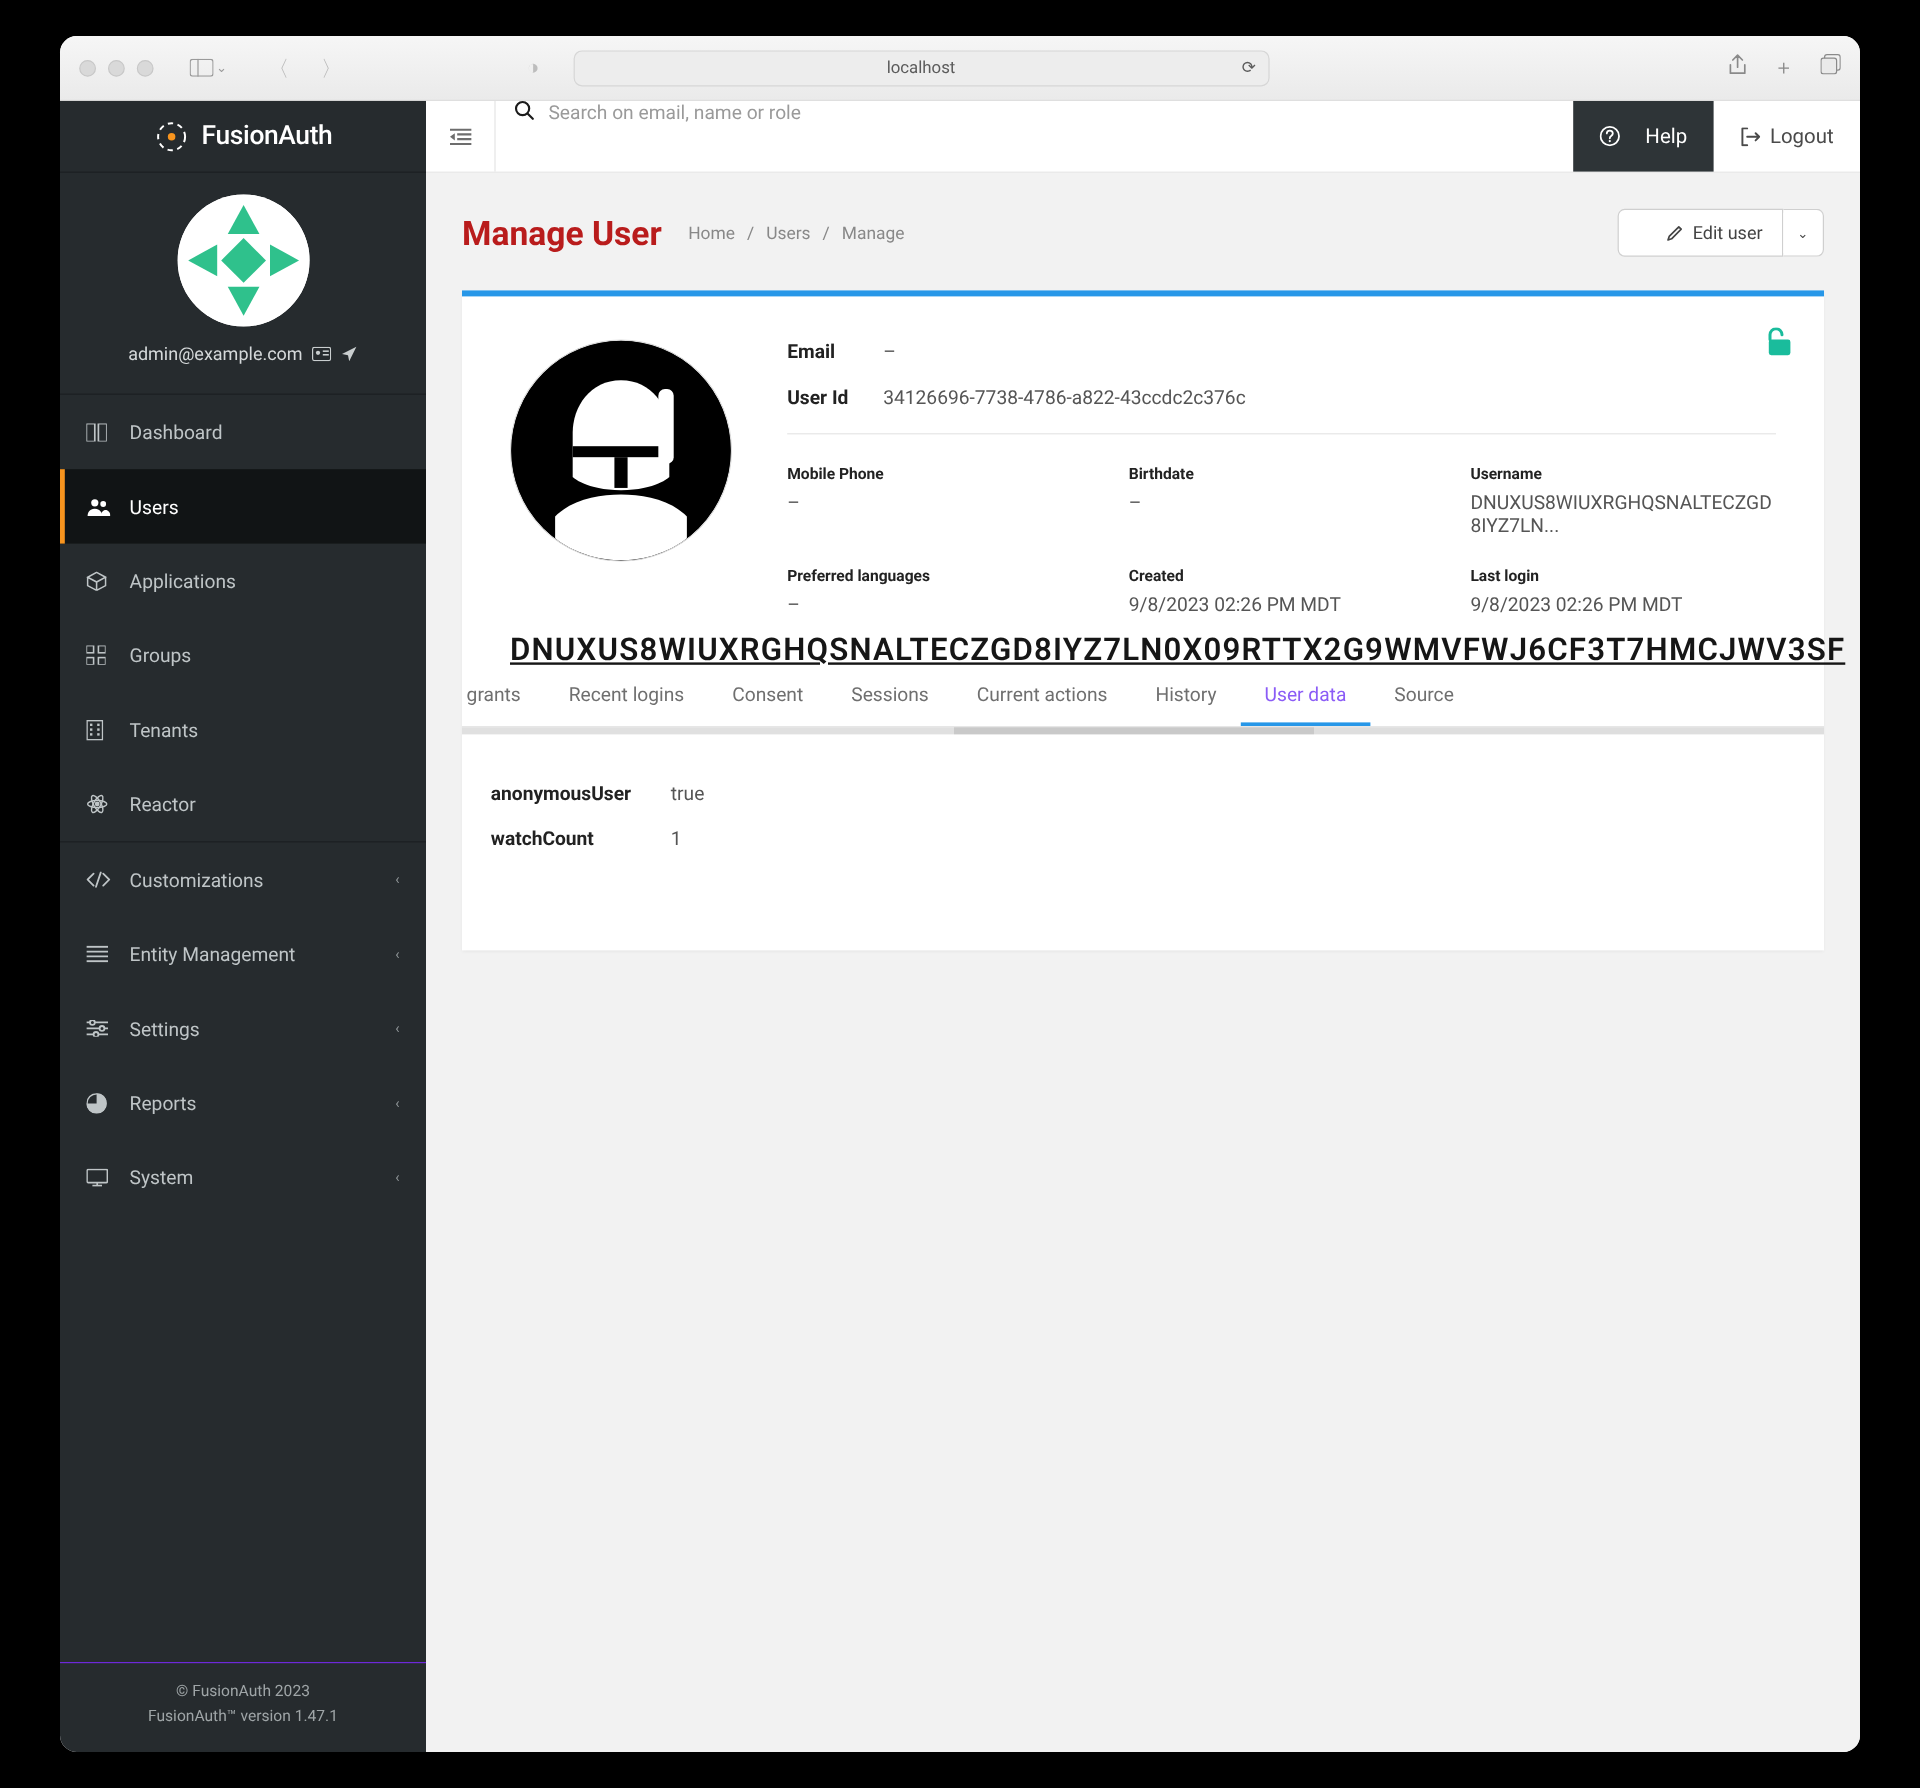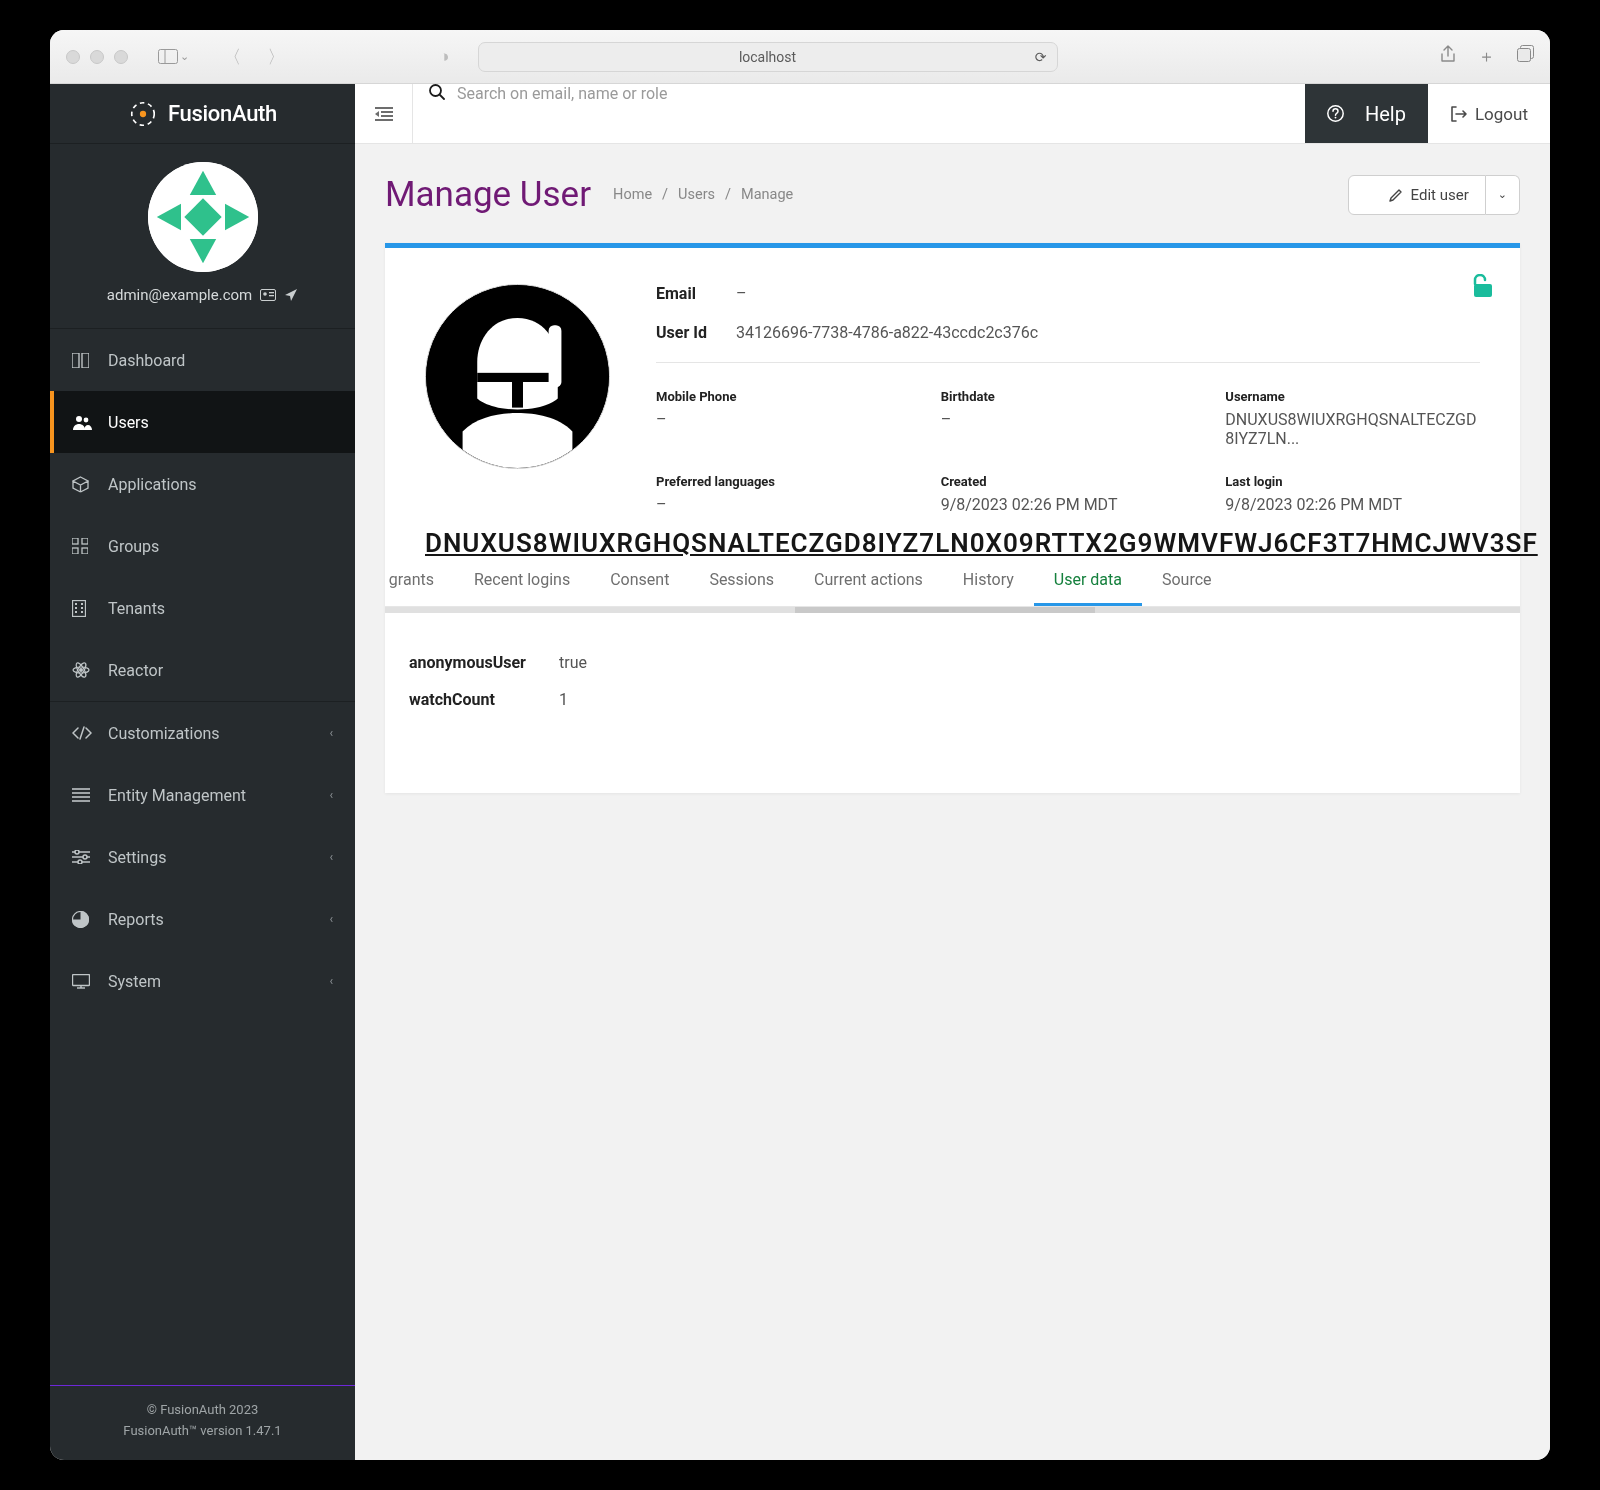--- a/index.html
+++ b/index.html
@@ -38,26 +38,26 @@
 .sidebar-footer { padding:14px 0 18px; text-align:center; font-size:13px; color:#9fa5a7; border-top:1px solid #6d28d9; }
 .sidebar-footer div { line-height:1.6; }
 
 .main { flex:1; background:#f2f2f2; display:flex; flex-direction:column; overflow:hidden; }
 .topbar { height:60px; background:#fff; border-bottom:1px solid #e5e5e5; display:flex; align-items:stretch; }
 .toggle-side { width:58px; display:flex; align-items:center; justify-content:center; color:#6d6d6d; border-right:1px solid #e5e5e5; cursor:pointer; }
 .search-wrap { flex:1; display:flex; align-items:flex-start; padding:0 16px; gap:12px; }
 .search-wrap .mag { color:#333; font-size:16px; }
 .search-input { flex:1; border:none; outline:none; font-size:16px; color:#555; }
 .search-input::placeholder { color:#9a9a9a; }
-.help-btn { background:#2e3437; color:#fff; display:flex; align-items:center; gap:21px; padding:0 22px; font-size:20px; cursor:pointer; }
+.help-btn { background:#2e3437; color:#fff; display:flex; align-items:center; gap:21px; padding:0 22px; font-size:17px; cursor:pointer; }
 .logout-btn { display:flex; align-items:center; gap:8px; padding:0 22px; color:#4a4a4a; font-size:17px; cursor:pointer; }
 
 .content { flex:1; overflow:auto; padding:30px 30px 40px; position:relative; }
 .page-head { display:flex; align-items:center; margin-bottom:28px; }
-.page-title { font-size:35px; font-weight:400; color:#701a75; margin-right:22px; }
+.page-title { font-size:28px; font-weight:700; color:#b91c1c; margin-right:22px; }
 .breadcrumb { font-size:14.5px; color:#888; display:flex; gap:10px; }
 .breadcrumb a { color:#888; text-decoration:none; }
 .head-actions { margin-left:auto; display:flex; }
 .btn { background:#fff; border:1px solid #cfcfcf; border-radius:6px; padding:10px 16px; font-size:15px; color:#444; display:flex; align-items:center; gap:8px; cursor:pointer; }
 .btn-group .btn:first-child { border-top-right-radius:0; border-bottom-right-radius:0;padding-left:40px; }
 .btn-group .btn:last-child { border-top-left-radius:0; border-bottom-left-radius:0; border-left:none; padding:10px 12px; }
 .btn-group { display:flex; }
 
 .card { background:#fff; border-top:5px solid #2797e8; box-shadow:0 1px 3px rgba(0,0,0,.06); }
 .card-body { padding:36px 0 36px 0; position:relative; }
@@ -71,21 +71,21 @@
 .dash { color:#888; }
 .divider { border:none; border-top:1px solid #e5e5e5; margin:10px 0 26px 0; }
 .details-grid { display:grid; grid-template-columns:1fr 1fr 1fr; gap:26px 30px; padding:0 0 0 0; margin-left:0; }
 .dcell .dk { font-weight:700; color:#222; font-size:13px; margin-bottom:6px; }
 .dcell .dv { color:#555; font-size:16px; word-break:break-all; }
 .overlay-text { position:absolute; font-size:26px; font-weight:600; color:#161616; letter-spacing:1px; white-space:nowrap;text-decoration:underline; }
 
 .tabs { display:flex; border-bottom:1px solid #e6e6e6; margin-top:42px; overflow:hidden; }
 .tab-scroll { display:flex; transform:translateX(-60px); }
 .tab { padding:14px 20px; font-size:16px; color:#6f6f6f; cursor:pointer; white-space:nowrap; border-bottom:3px solid transparent; }
-.tab.active { color:#15803d; border-bottom-color:#2797e8; }
+.tab.active { color:#8b5cf6; border-bottom-color:#2797e8; }
 .shadow-row { display:flex; }
 .shadow-row .seg { height:6px; }
 .seg1 { flex:0 0 410px; background:#e0e0e0; }
 .seg2 { flex:0 0 300px; background:#c9c9c9; }
 .seg3 { flex:1; background:#dedede; }
 
 .tab-content { padding:40px 0 30px 24px; }
 .kv2 { display:flex; font-size:16px; margin-bottom:18px; }
 .kv2 .k { font-weight:700; color:#222; width:150px; }
 .kv2 .v { color:#555; }

